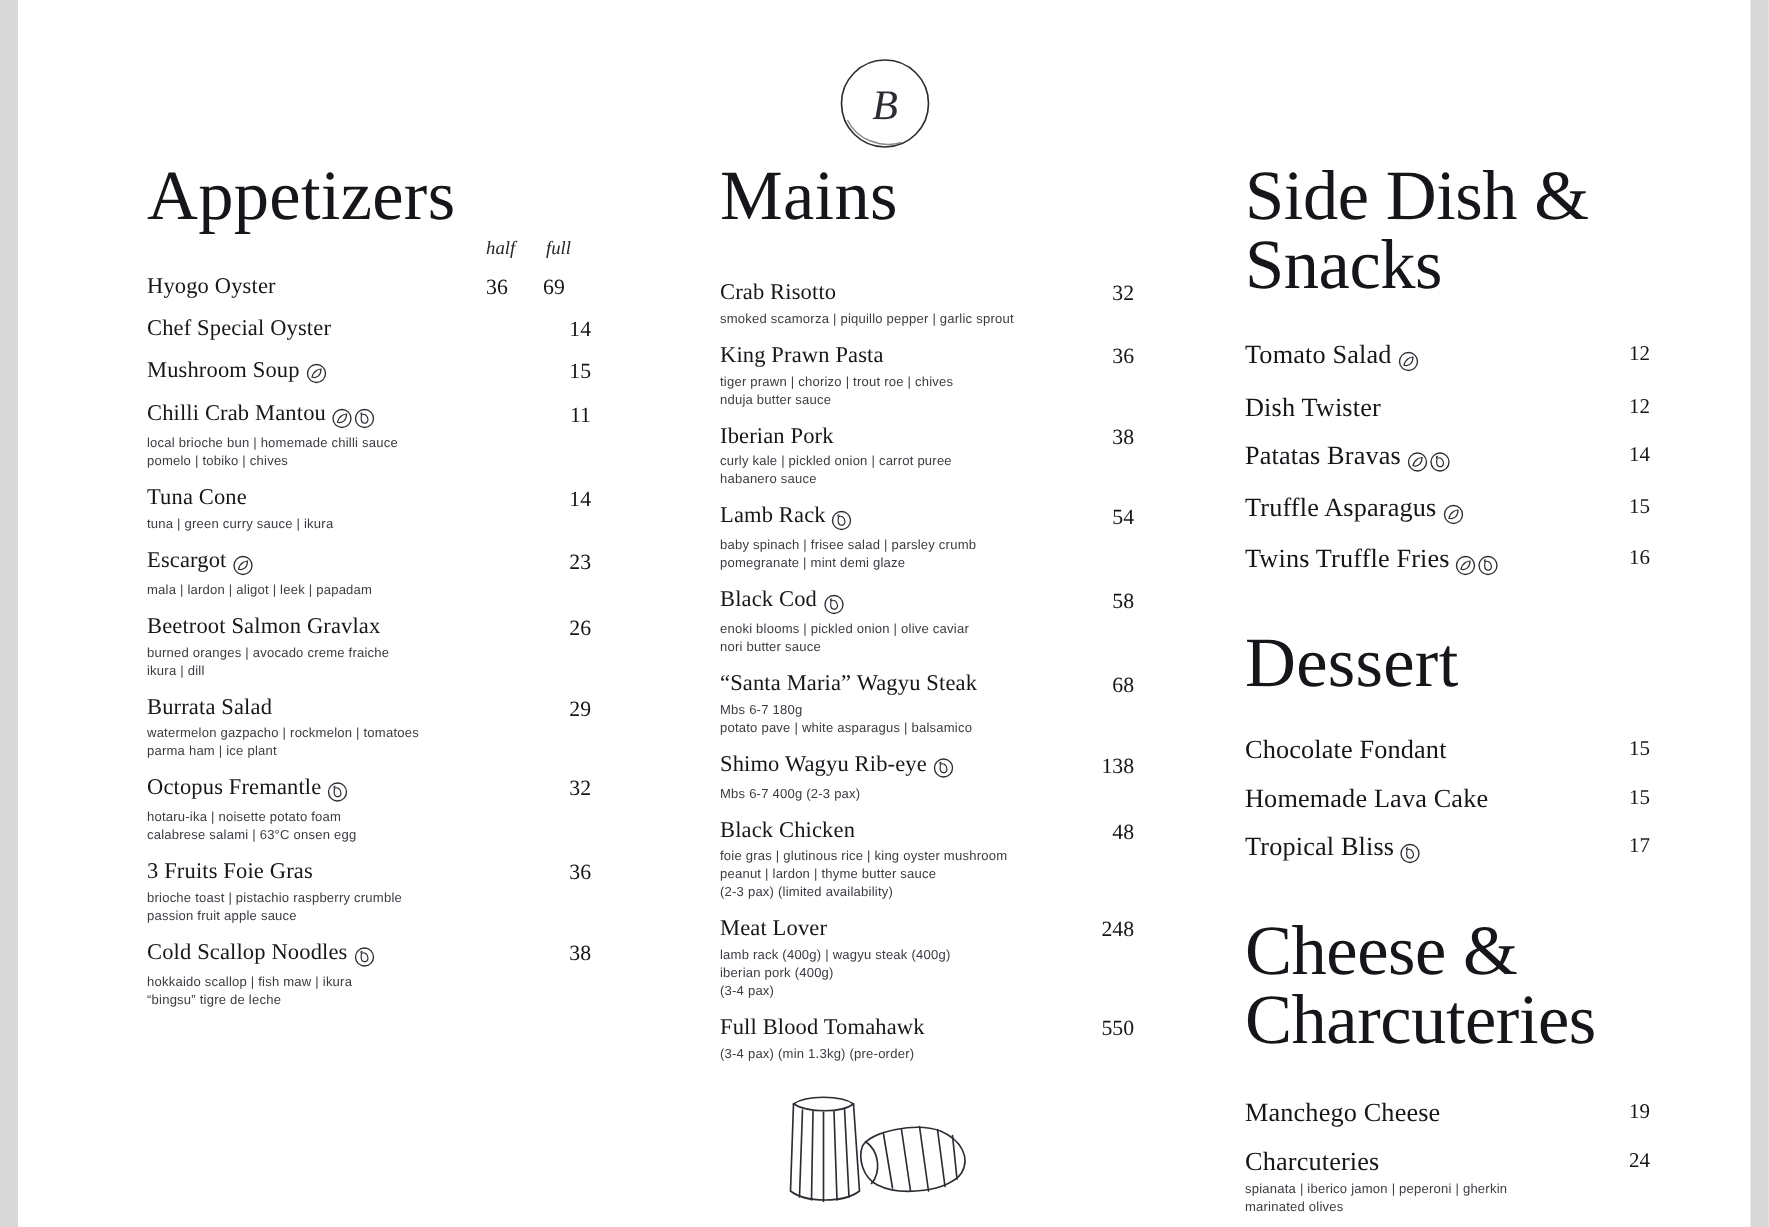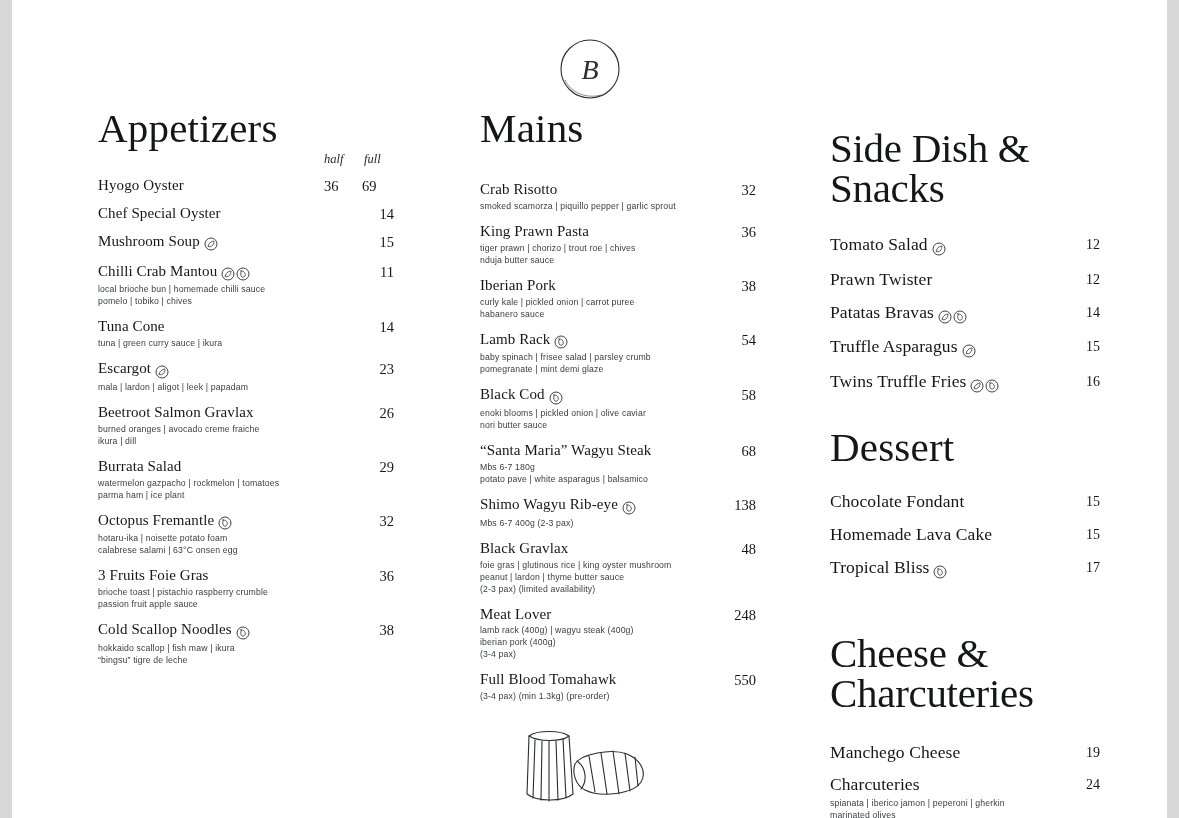--- a/index.html
+++ b/index.html
@@ -41,27 +41,27 @@
     position: absolute;
     top: 0;
   }
   .col-appetizers { left: 86px;  width: 300px; }
   .col-mains      { left: 468px; width: 280px; }
   .col-side       { left: 818px; width: 270px; }
 
   h1.section {
     font-family: "Liberation Serif", serif;
     font-weight: normal;
-    font-size: 41px;
+    font-size: 47px;
     line-height: 0.98;
     letter-spacing: 0.2px;
     color: #15161a;
     margin: 0 0 6px 0;
   }
-  h1.section.tight { letter-spacing: -0.3px; margin-top: 20px; }
+  h1.section.tight { letter-spacing: -0.3px; }
 
   .headcols {
     position: relative;
     height: 12px;
     text-align: right;
   }
   .half-full {
     position: absolute;
     right: 0;
     top: -2px;
@@ -329,21 +329,21 @@
                   <circle cx="7" cy="7" r="6" fill="none" stroke="#2b2d33" stroke-width="0.9"></circle>
                   <path d="M5 4.5 C 7 3.5, 9 5, 9.3 7.5 C 9.5 9.3, 8 10.5, 6.3 10 C 5 9.6, 4.4 8, 5 4.5 Z" fill="none" stroke="#2b2d33" stroke-width="0.8"></path>
                   <path d="M5 4.5 C 4.3 3.6, 4.6 3.2, 5.6 3.2" fill="none" stroke="#2b2d33" stroke-width="0.8"></path>
                 </svg></span></span>
         </div>
         <div class="price">138</div>
         <div class="desc">Mbs 6-7   400g   (2-3 pax)</div>
       </div>
 
       <div class="item">
-        <div class="name">Black Gravlax</div>
+        <div class="name">Black Chicken</div>
         <div class="price">48</div>
         <div class="desc">foie gras  |  glutinous rice  |  king oyster mushroom
 peanut  |  lardon  |  thyme butter sauce
 (2-3 pax)  (limited availability)</div>
       </div>
 
       <div class="item">
         <div class="name">Meat Lover</div>
         <div class="price">248</div>
         <div class="desc">lamb rack (400g)  |  wagyu steak (400g)
@@ -368,21 +368,21 @@
         <div class="name">
           <span>Tomato Salad</span><span class="icons"><span class="ic"><svg viewBox="0 0 14 14">
                   <circle cx="7" cy="7" r="6" fill="none" stroke="#2b2d33" stroke-width="0.9"></circle>
                   <path d="M4 9.5 C 5 5, 9 4, 10 4 C 10 8, 7.5 10.5, 4 9.5 Z" fill="none" stroke="#2b2d33" stroke-width="0.8"></path>
                 </svg></span></span>
         </div>
         <div class="price">12</div>
       </div>
 
       <div class="item">
-        <div class="name">Prawn Twister</div>
+        <div class="name">Dish Twister</div>
         <div class="price">12</div>
       </div>
 
       <div class="item">
         <div class="name">
           <span>Patatas Bravas</span><span class="icons"><span class="ic"><svg viewBox="0 0 14 14">
                   <circle cx="7" cy="7" r="6" fill="none" stroke="#2b2d33" stroke-width="0.9"></circle>
                   <path d="M4 9.5 C 5 5, 9 4, 10 4 C 10 8, 7.5 10.5, 4 9.5 Z" fill="none" stroke="#2b2d33" stroke-width="0.8"></path>
                 </svg></span><span class="ic"><svg viewBox="0 0 14 14">
                   <circle cx="7" cy="7" r="6" fill="none" stroke="#2b2d33" stroke-width="0.9"></circle>

